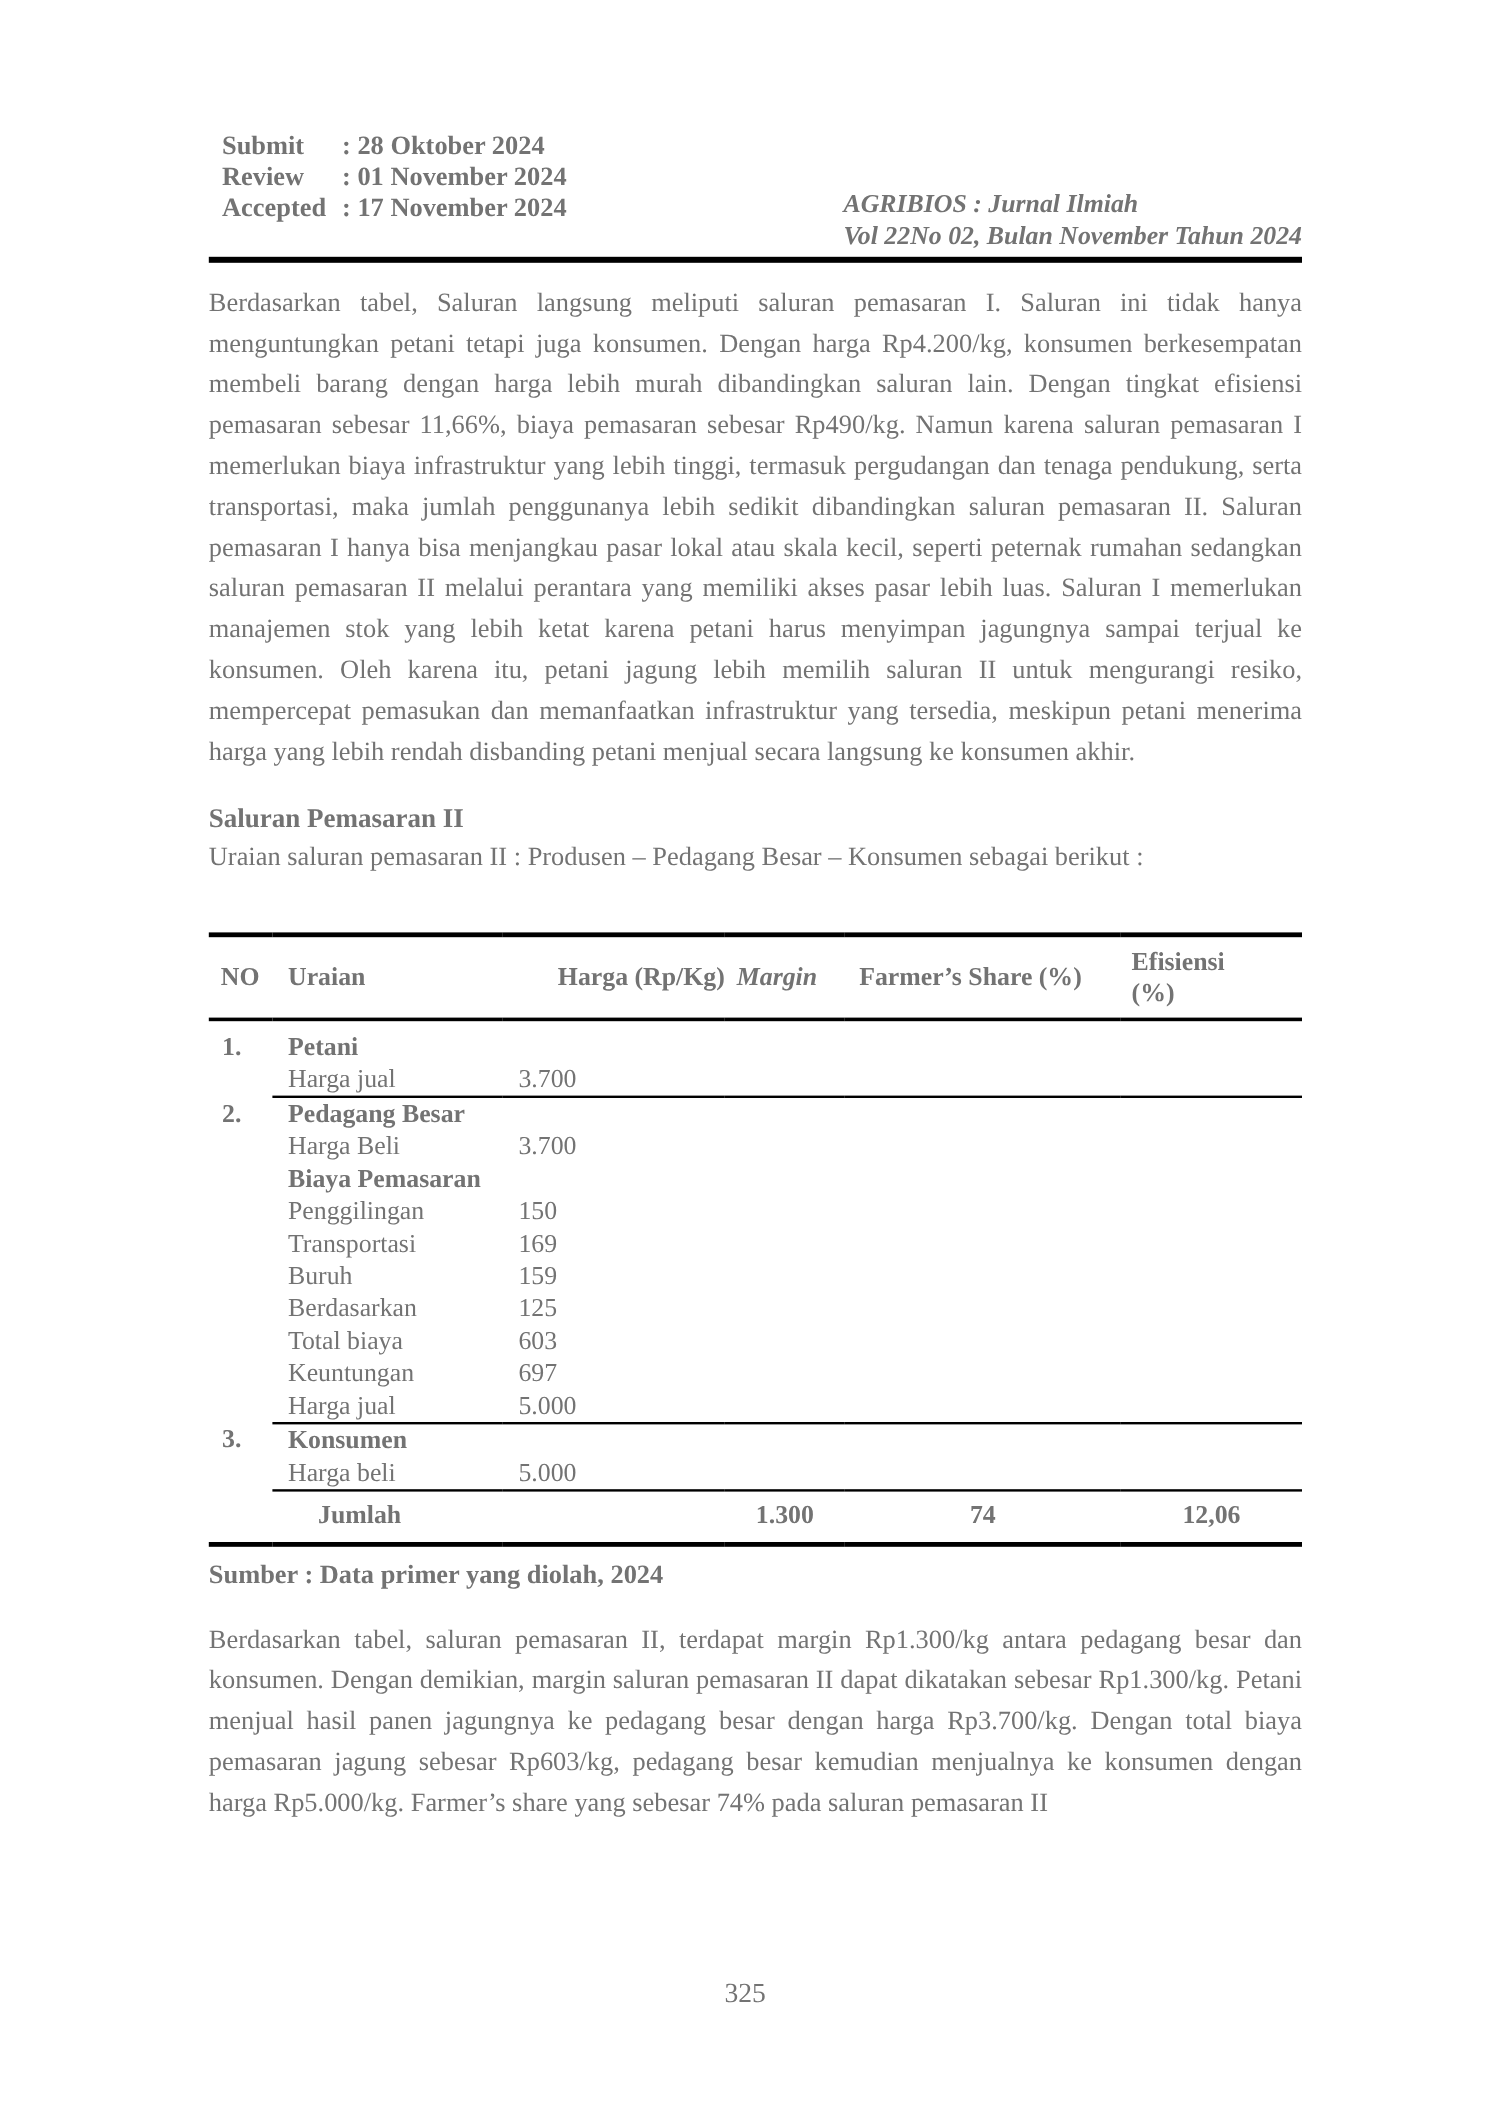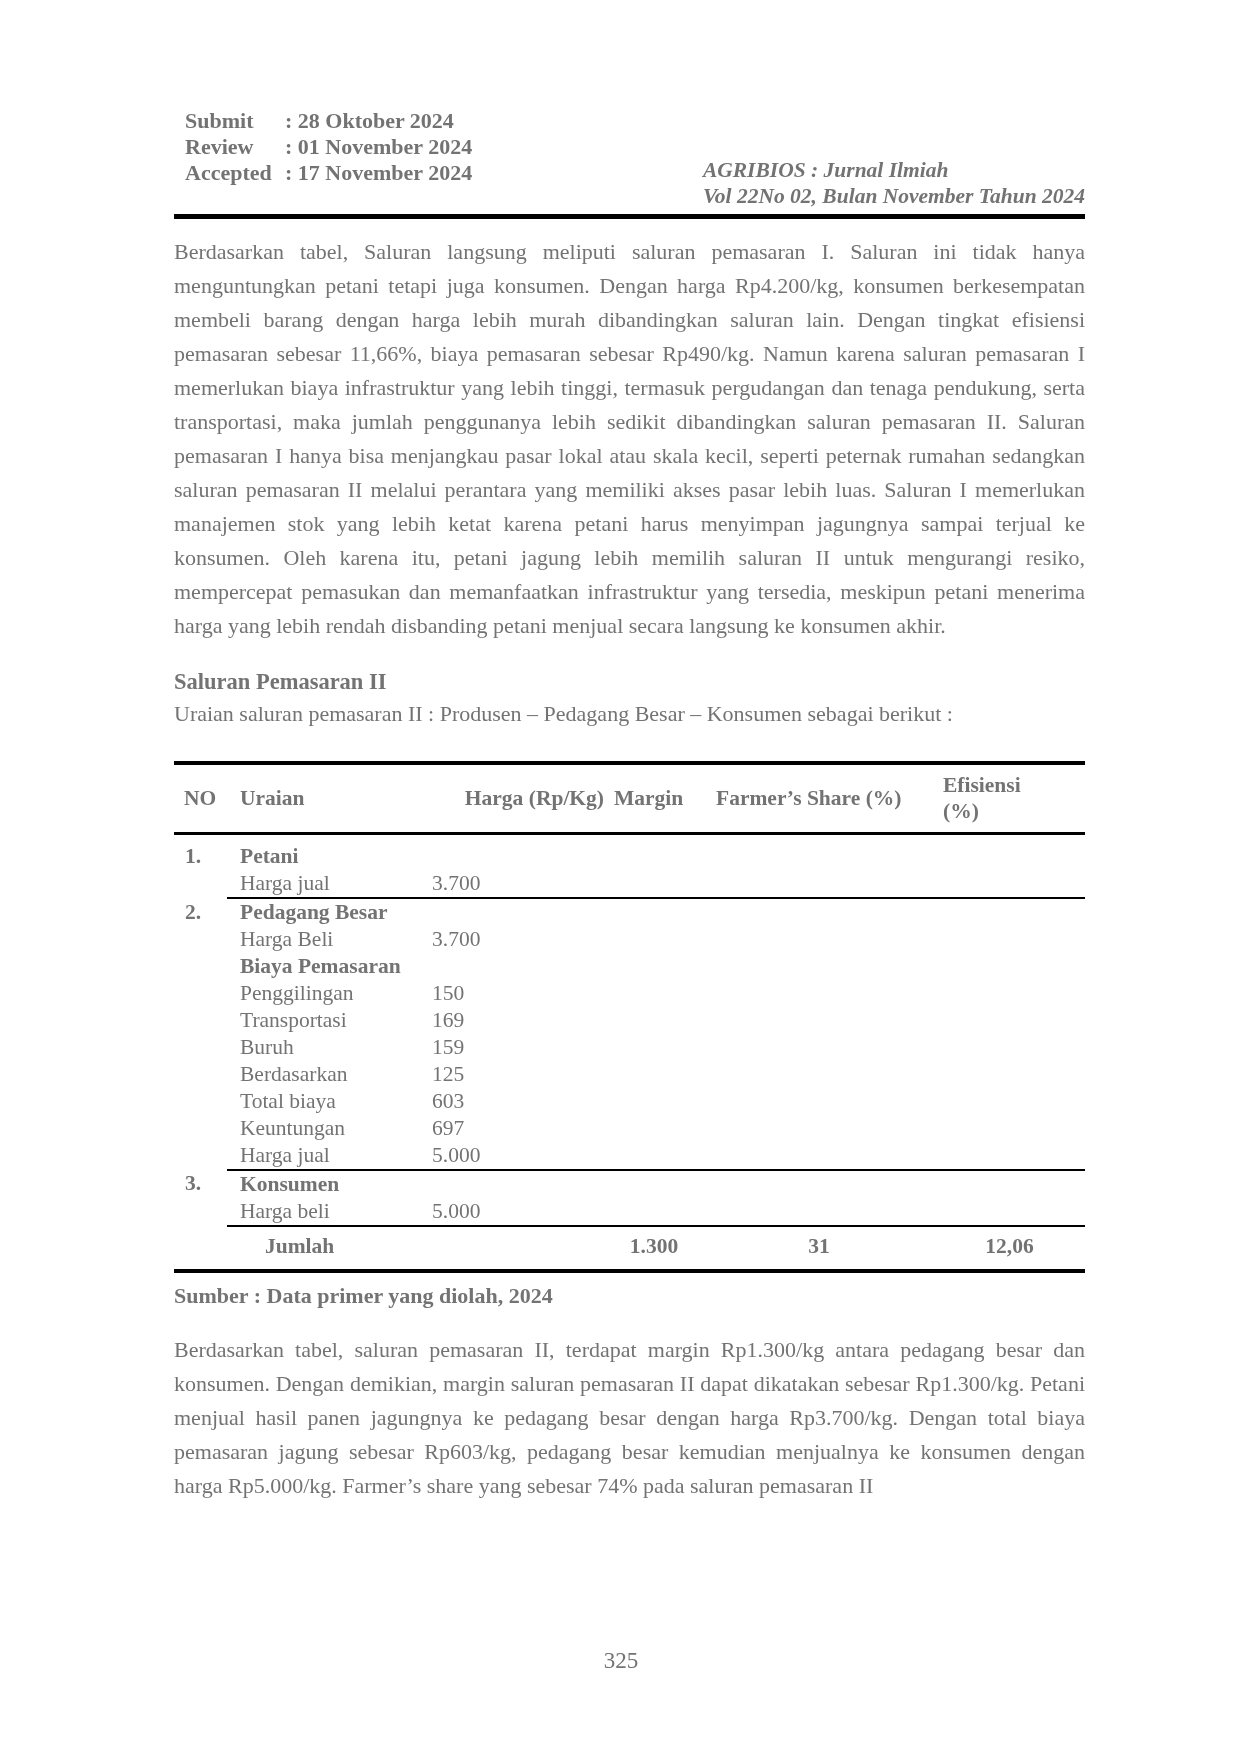--- a/index.html
+++ b/index.html
@@ -53,39 +53,39 @@
   .section-heading {
     margin-top:24px;
     font-size:22.5px;
     font-weight:bold;
     line-height:30px;
   }
   .intro { margin-top:0; }
 
   
   table.data-table {
-    margin-top:30px;
+    margin-top:46px;
     width:911px;
     table-layout:fixed;
     border-collapse:collapse;
     border-top:4px solid #000;
     font-size:21.5px;
   }
   thead th {
     font-weight:bold;
     text-align:left;
     vertical-align:middle;
     border-bottom:3px solid #000;
     padding-top:7px; padding-bottom:8px;
     line-height:26px;
   }
   th.col-0 { width:53px;  padding-left:10px; }
   th.col-1 { width:192px; padding-left:13px; }
   th.col-2 { width:185px; padding-left:8px;text-align:right;  }
-  th.col-3 { width:100px; padding-left:10px; }
+  th.col-3 { width:100px; padding-left:10px;font-style:italic; }
   th.col-4 { width:230px; padding-left:12px; }
   th.col-5 { width:151px; padding-left:9px;  }
   th .narrow { display:inline-block; width:100px; }
 
   tbody td {
     line-height:27px;
     vertical-align:top;
     font-weight:normal;
   }
   td.col-0 { padding-left:11px; font-weight:bold; }
@@ -272,21 +272,21 @@
             <td class="col-2">5.000</td>
             <td class="col-3"></td>
             <td class="col-4"></td>
             <td class="col-5"></td>
           </tr>
           <tr class="total">
             <td class="col-0"></td>
             <td class="col-1">Jumlah</td>
             <td class="col-2"></td>
             <td class="col-3">1.300</td>
-            <td class="col-4">31</td>
+            <td class="col-4">74</td>
             <td class="col-5">12,06</td>
           </tr>
         </tbody>
     </table>
 
     <p class="source-note">Sumber : Data primer yang diolah, 2024</p>
 
     <p class="body-text p2">Berdasarkan tabel, saluran pemasaran II, terdapat margin Rp1.300/kg antara pedagang besar dan konsumen. Dengan demikian, margin saluran pemasaran II dapat dikatakan sebesar Rp1.300/kg. Petani menjual hasil panen jagungnya ke pedagang besar dengan harga Rp3.700/kg. Dengan total biaya pemasaran jagung sebesar Rp603/kg, pedagang besar kemudian menjualnya ke konsumen dengan harga Rp5.000/kg. Farmer’s share yang sebesar 74% pada saluran pemasaran II</p>
 
   </div>

